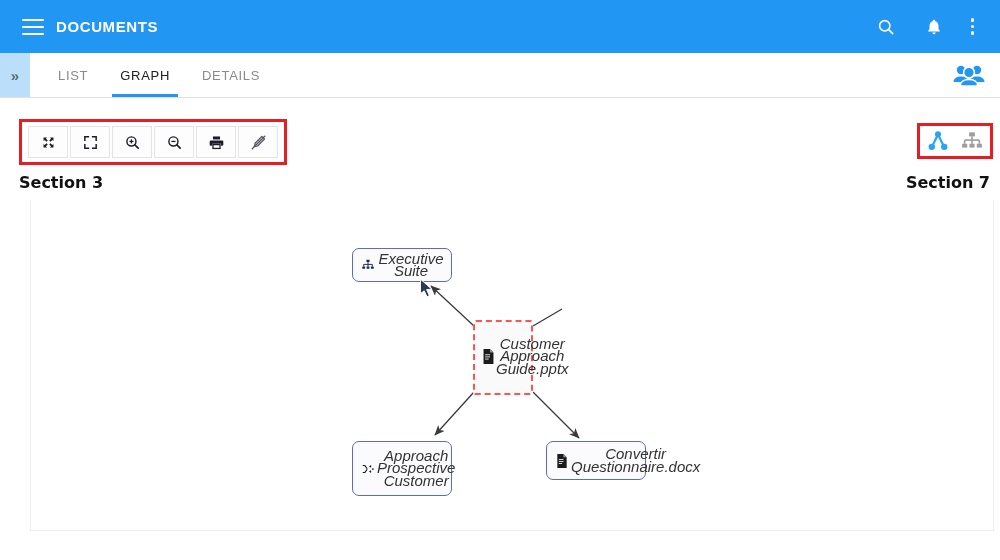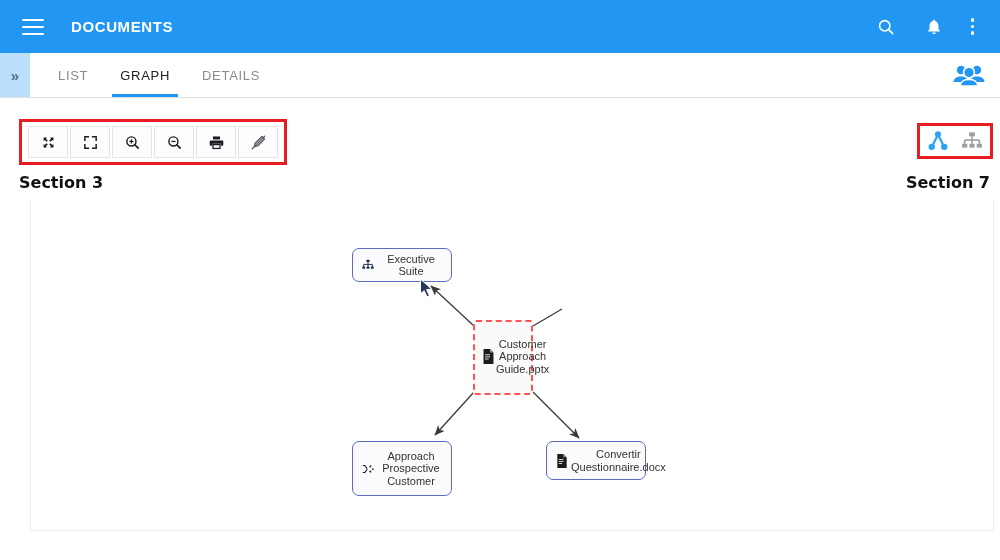--- a/index.html
+++ b/index.html
@@ -17,21 +17,21 @@
     background: #2196f3;
     display: flex; align-items: center;
   }
   .hamburger {
     width: 22px; height: 16px; margin-left: 22px;
     display: flex; flex-direction: column; justify-content: space-between;
     cursor: pointer;
   }
   .hamburger span { display: block; height: 2px; background: #ffffff; border-radius: 1px; }
   .app-title {
-    margin-left: 27px; color: #ffffff;
+    margin-left: 12px; color: #ffffff;
     font-size: 15px; font-weight: bold; letter-spacing: 0.6px;
   }
   .appbar-right {
     margin-left: auto; display: flex; align-items: center; gap: 26px; margin-right: 26px;
   }
   .appbar-icon { width: 22px; height: 22px; display: flex; align-items: center; justify-content: center; cursor: pointer; }
   .dots-v { display: flex; flex-direction: column; gap: 3px; align-items: center; cursor: pointer; }
   .dots-v i { width: 3.5px; height: 3.5px; background: #fff; border-radius: 50%; display: block; }
 
   
@@ -91,23 +91,24 @@
     position: absolute; left: 30px; top: 200px; width: 962px; height: 330px;
     background: #ffffff; border: 1px solid #eceff1; border-top: none; border-bottom: 1px solid #eceff1;
     overflow: hidden;
   }
 
   
   .node {
     position: absolute; box-sizing: border-box;
     border: 1px solid #5c6bc0; border-radius: 7px; background: #fbfbfd;
     display: flex; align-items: center; padding: 8px 6px;
-    font-size: 11px; color: #333333; line-height: 12.5px;
+    font-size: 15px; color: #333333; line-height: 12.5px;
     font-family: "Liberation Sans", sans-serif;
     cursor: pointer;
+    font-style: italic;
   }
   .node .nicon { flex: 0 0 auto; width: 18px; display: flex; align-items: flex-start; justify-content: center; }
   .node .nlabel { flex: 1 1 auto; text-align: center; }
 
   .node.selected {
     border: 2px dashed #ff5252; border-radius: 3px; background: #fafafa;
     align-items: center; justify-content: flex-start; padding-top: 6px;
   }
   .node.selected .nicon { width: auto; margin-bottom: 1px; }
   .node.selected .nlabel { text-align: center; }

